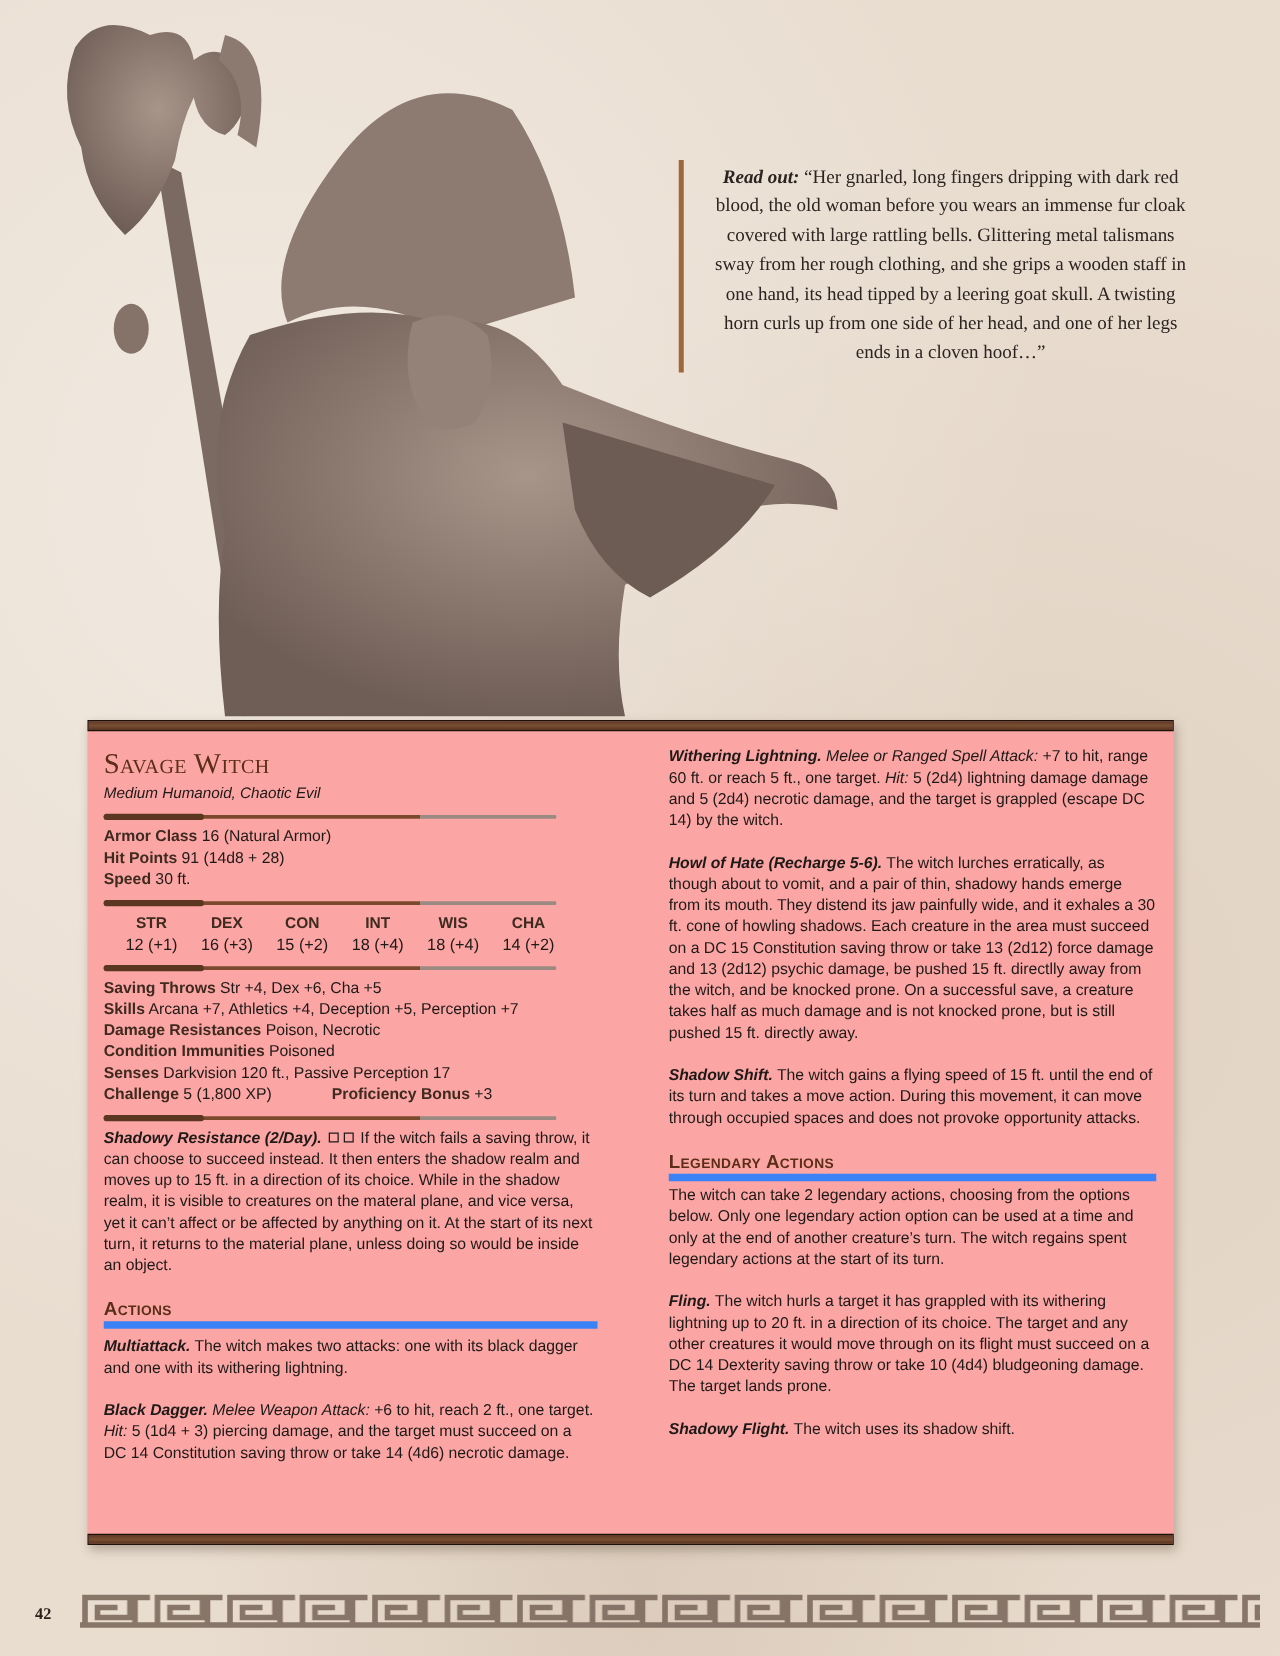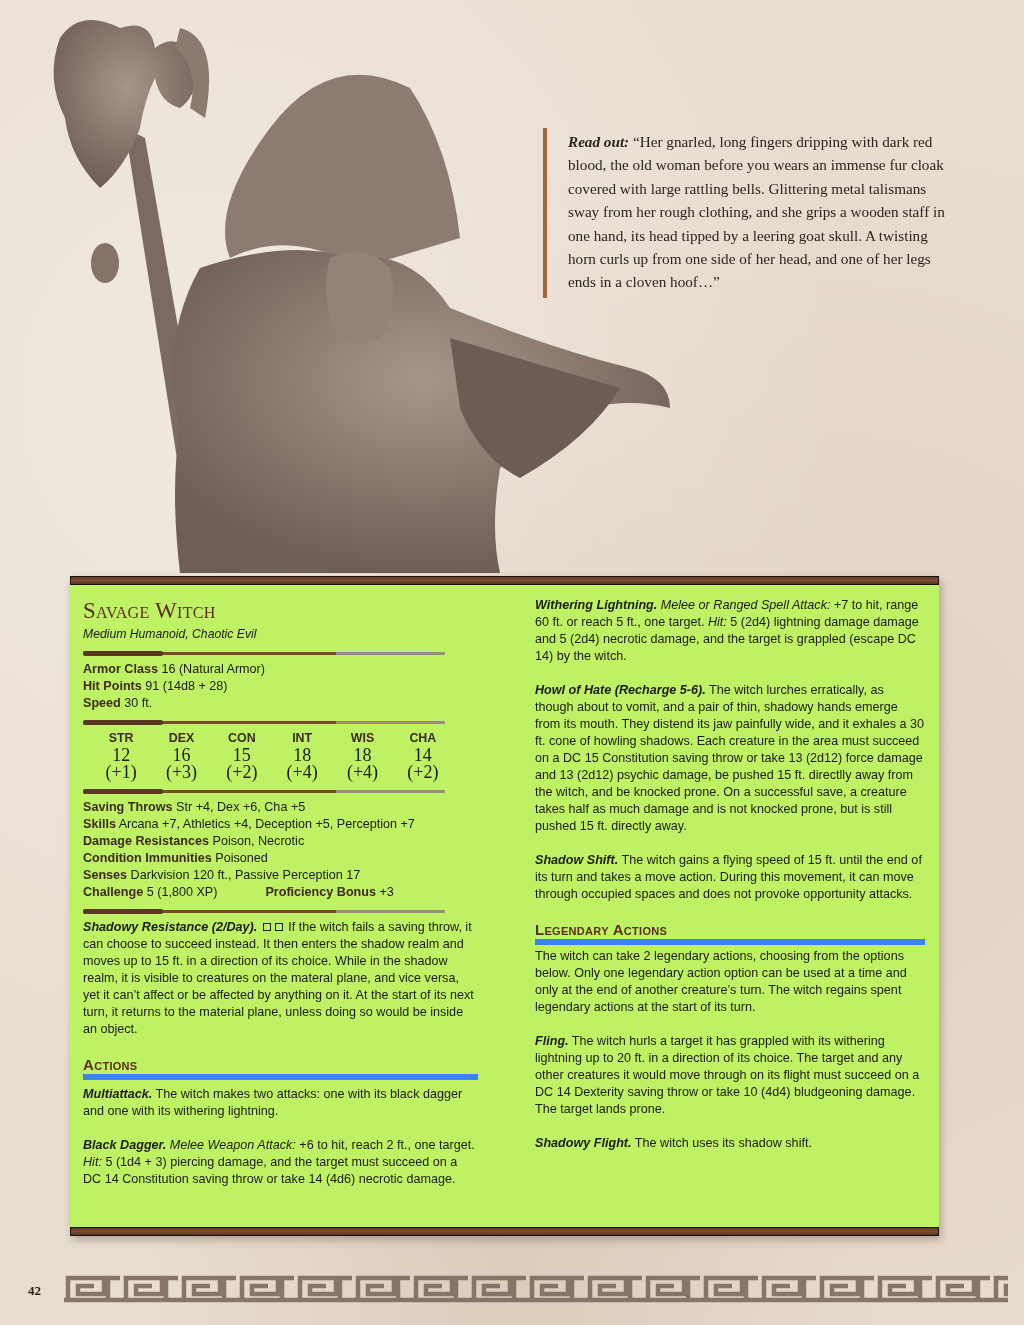--- a/index.html
+++ b/index.html
@@ -21,28 +21,28 @@
   }
   .illustration svg { width: 100%; height: 100%; }
 
   
   .readout {
     position: absolute; left: 543px; top: 128px; width: 410px;
     border-left: 4px solid #a0673a;
     padding-left: 21px;
     font-family: "Liberation Serif", serif;
     font-size: 15.2px; line-height: 23.4px; color: #2b2420;
-    padding-top: 2px; padding-bottom: 4px;
+    padding-top: 2px; padding-bottom: 4px; text-align: center;
   }
   .readout .lead { font-weight: bold; font-style: italic; }
 
   
   .statblock {
     position: absolute; left: 70px; top: 576px; width: 869px; height: 660px;
-    background: #bef264;
+    background: #fca5a5;
     box-shadow: 2px 4px 8px rgba(80,60,40,0.35);
   }
   .bar {
     position: absolute; left: 0; right: 0; height: 9px;
     background: linear-gradient(#5e3a24, #7a4e32 50%, #56341f);
     border: 1px solid #1d120b;
   }
   .bar.top { top: 0; }
   .bar.bottom { bottom: 0; }
   .col { position: absolute; top: 12px; font-size: 12.6px; line-height: 17px; }
@@ -61,21 +61,21 @@
     border-radius: 1px;
   }
   .divider::before {
     content: ""; position: absolute; left: 0; top: -1px; width: 22%; height: 5px;
     background: #5b3620; border-radius: 2px;
   }
   .prop b { font-weight: bold; color: #3e2a1e; }
   .abilities { display: flex; width: 362px; padding-left: 16px; margin-top: 6px; gap: 16px; }
   .ab { width: 60px; text-align: center; }
   .ab .k { font-weight: bold; color: #3e2a1e; font-size: 12.4px; }
-  .ab .v { font-size: 18px; font-family: Liberation Serif, serif; }
+  .ab .v { font-size: 13px; }
   .challenge-row { display: flex; }
   .challenge-row .pb { margin-left: 48px; }
   .feature { margin-top: 6px; }
   .feature + .feature { margin-top: 17px; }
   .feature .fname { font-weight: bold; font-style: italic; }
   .feature .it { font-style: italic; text-align: center; }
   .checkbox {
     display: inline-block; width: 8px; height: 8px; border: 1.4px solid #1e1a17;
     margin: 0 2px; vertical-align: 0px;
   }

